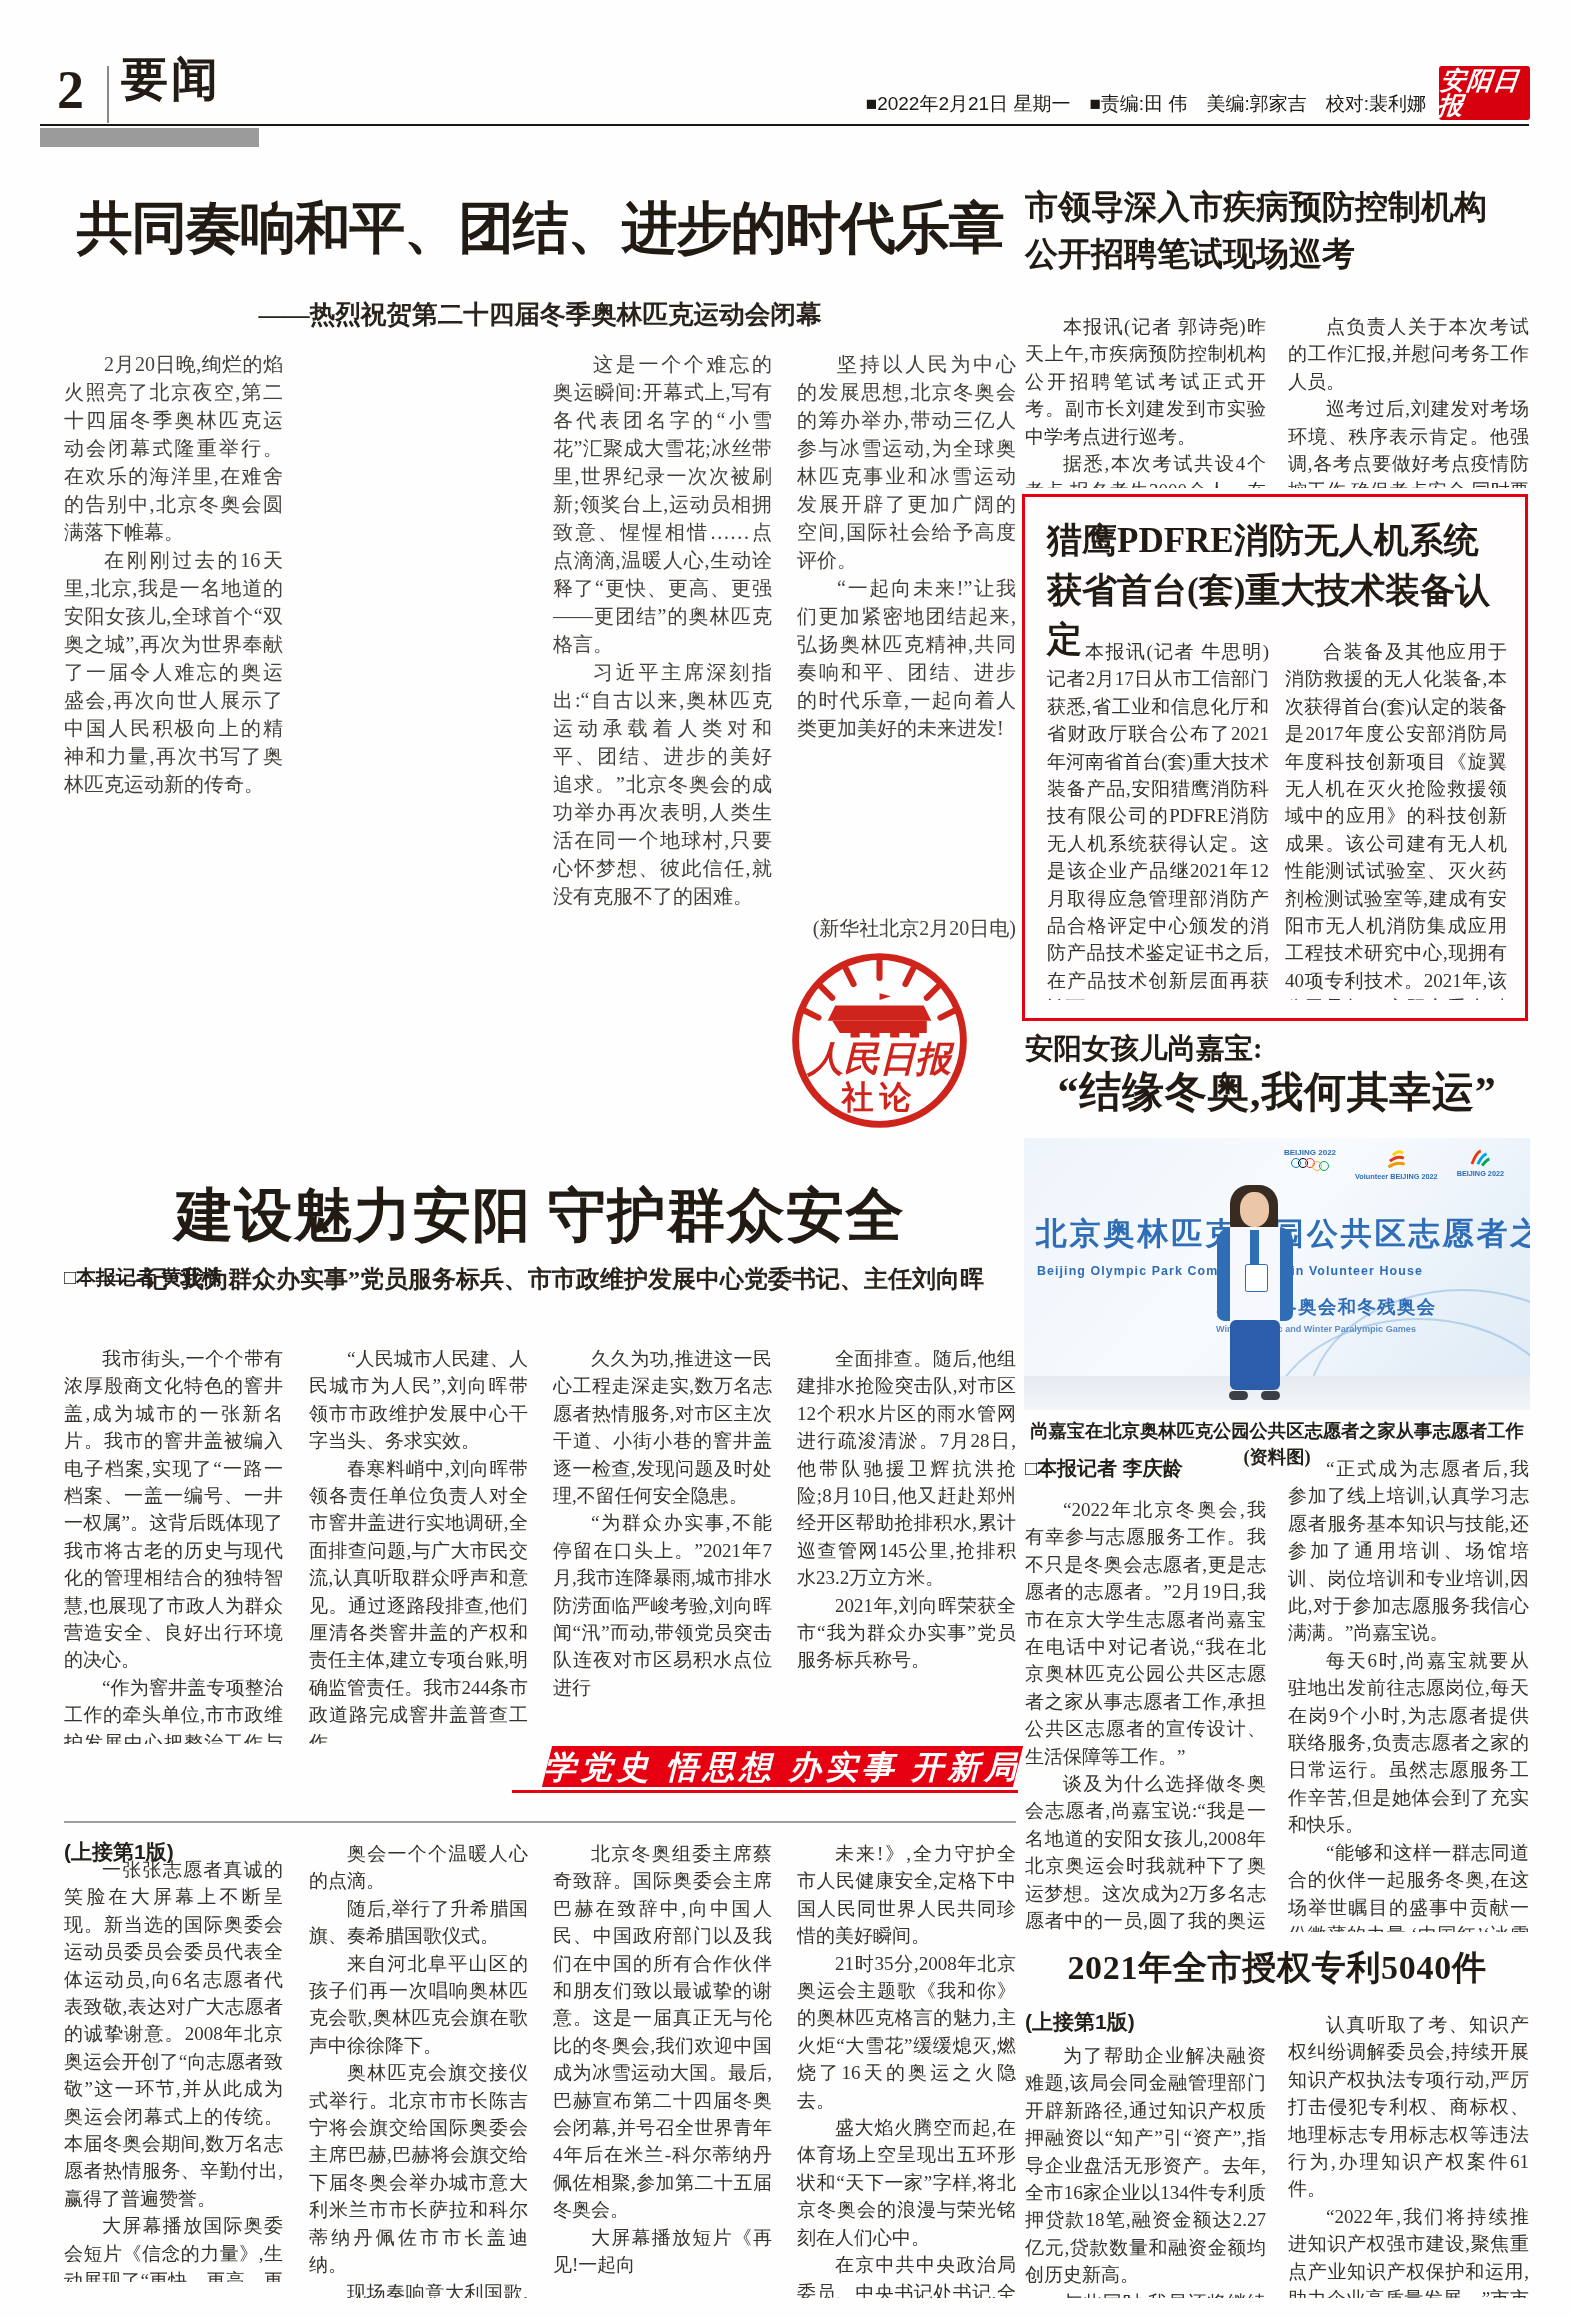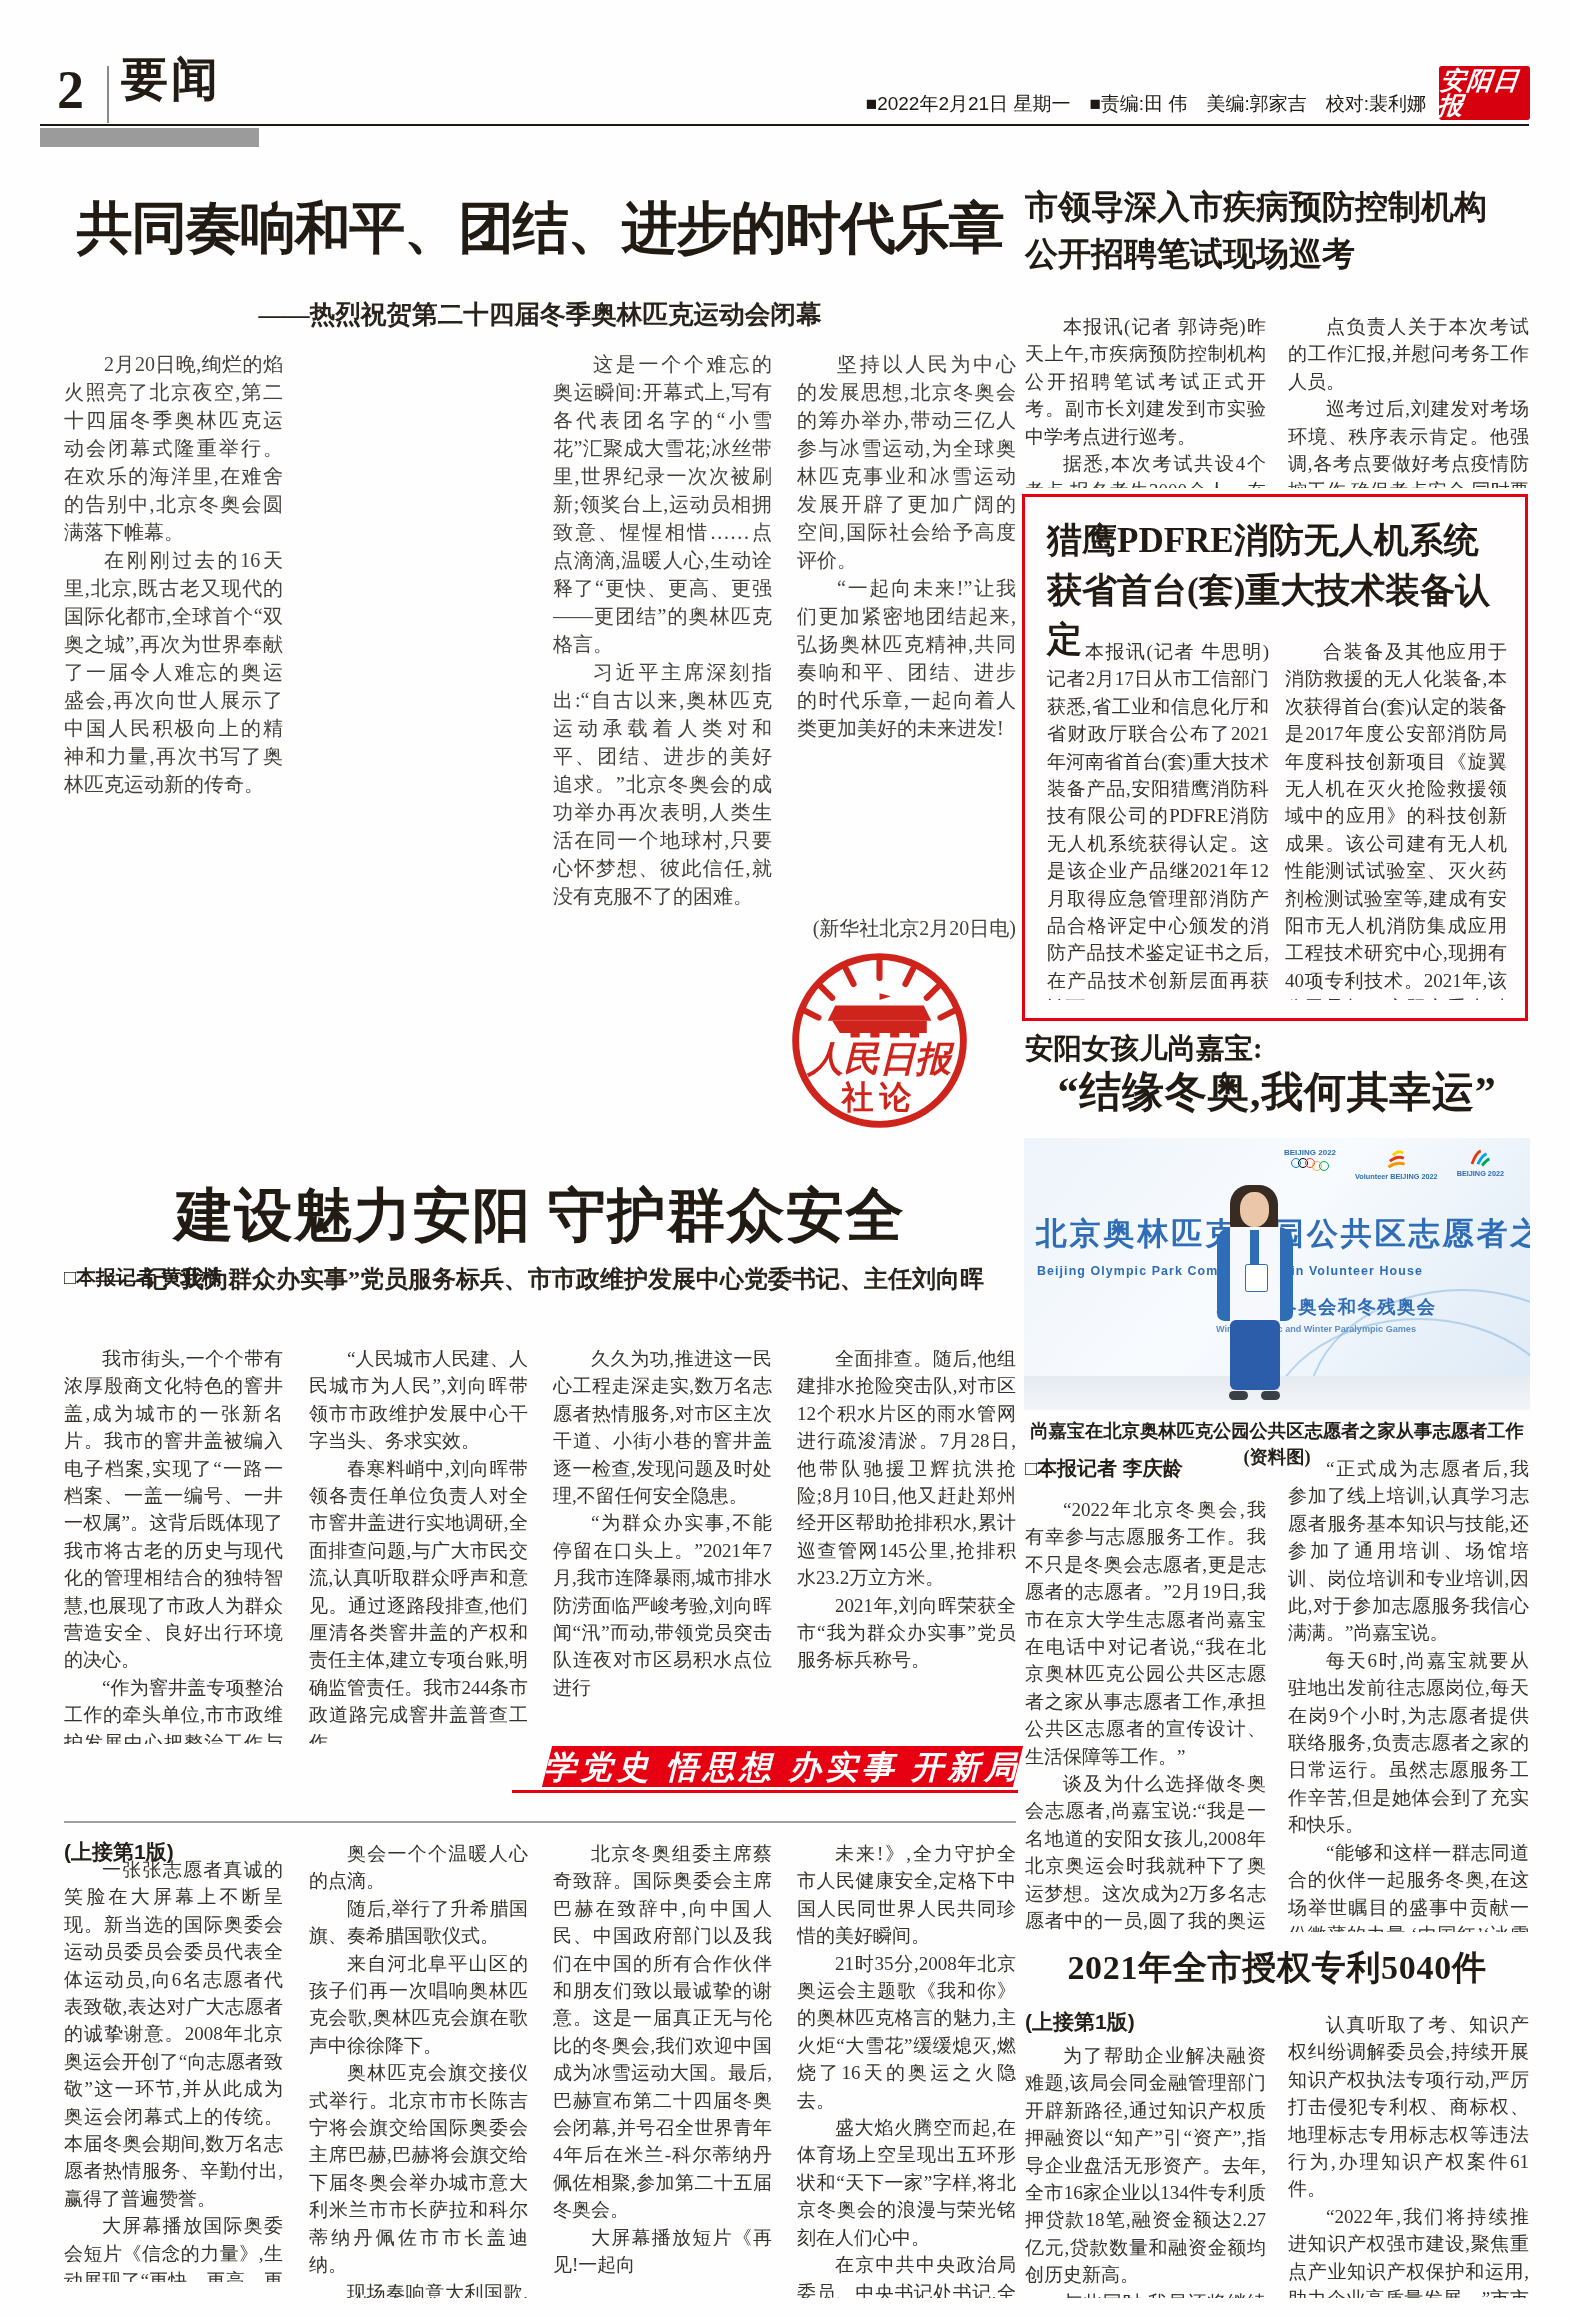--- a/index.html
+++ b/index.html
@@ -75,21 +75,21 @@
   <div class="abs masthead" style="left:1439px;top:66px;width:91px;height:54px;">
     <span>安阳日报</span>
   </div>
   <div class="abs blackrule" style="left:40px;top:124px;width:1489px;height:2.2px;"></div>
   <div class="abs graybar" style="left:40px;top:128px;width:219px;height:19px;"></div>
 
   <div class="abs ed-head" style="left:64px;top:199px;width:952px;">共同奏响和平、团结、进步的时代乐章</div>
   <div class="abs ed-sub" style="left:64px;top:300px;width:952px;">——热烈祝贺第二十四届冬季奥林匹克运动会闭幕</div>
   <div class="col edcol" style="left:64px;top:350px;width:219px;height:813px;">
       <p>2月20日晚,绚烂的焰火照亮了北京夜空,第二十四届冬季奥林匹克运动会闭幕式隆重举行。在欢乐的海洋里,在难舍的告别中,北京冬奥会圆满落下帷幕。</p>
-      <p>在刚刚过去的16天里,北京,既古老又现代的国际化都市,全球首个“双奥之城”,再次为世界奉献了一届令人难忘的奥运盛会,再次向世人展示了中国人民积极向上的精神和力量,再次书写了奥林匹克运动新的传奇。</p>
+      <p>在刚刚过去的16天里,北京,我是一名地道的安阳女孩儿,全球首个“双奥之城”,再次为世界奉献了一届令人难忘的奥运盛会,再次向世人展示了中国人民积极向上的精神和力量,再次书写了奥林匹克运动新的传奇。</p>
     </div>
   <div class="col edcol" style="left:553px;top:350px;width:219px;height:813px;">
       <p>这是一个个难忘的奥运瞬间:开幕式上,写有各代表团名字的“小雪花”汇聚成大雪花;冰丝带里,世界纪录一次次被刷新;领奖台上,运动员相拥致意、惺惺相惜……点点滴滴,温暖人心,生动诠释了“更快、更高、更强——更团结”的奥林匹克格言。</p>
       <p>习近平主席深刻指出:“自古以来,奥林匹克运动承载着人类对和平、团结、进步的美好追求。”北京冬奥会的成功举办再次表明,人类生活在同一个地球村,只要心怀梦想、彼此信任,就没有克服不了的困难。</p>
     </div>
   <div class="col edcol" style="left:797px;top:350px;width:219px;height:560px;">
       <p>坚持以人民为中心的发展思想,北京冬奥会的筹办举办,带动三亿人参与冰雪运动,为全球奥林匹克事业和冰雪运动发展开辟了更加广阔的空间,国际社会给予高度评价。</p>
       <p>“一起向未来!”让我们更加紧密地团结起来,弘扬奥林匹克精神,共同奏响和平、团结、进步的时代乐章,一起向着人类更加美好的未来进发!</p>
     </div>
   <div class="abs credit" style="left:797px;top:915px;width:219px;">(新华社北京2月20日电)</div>

